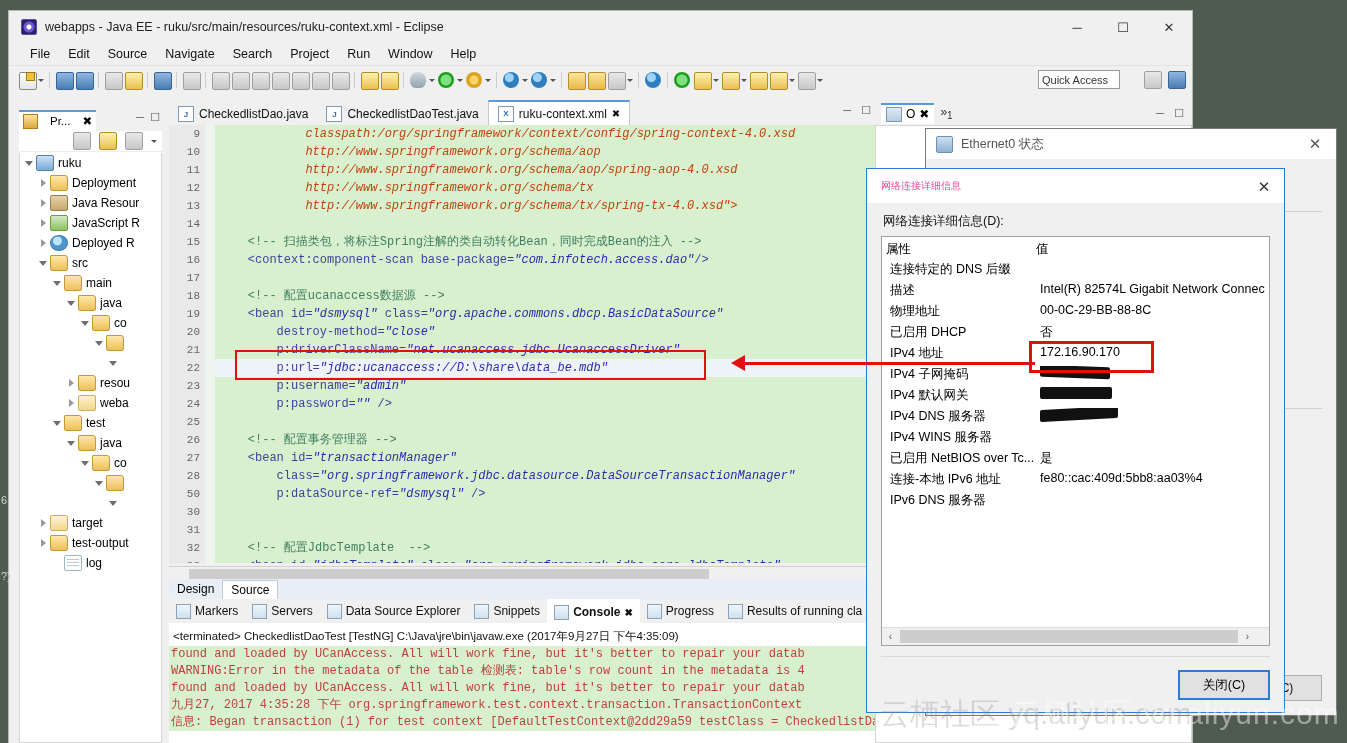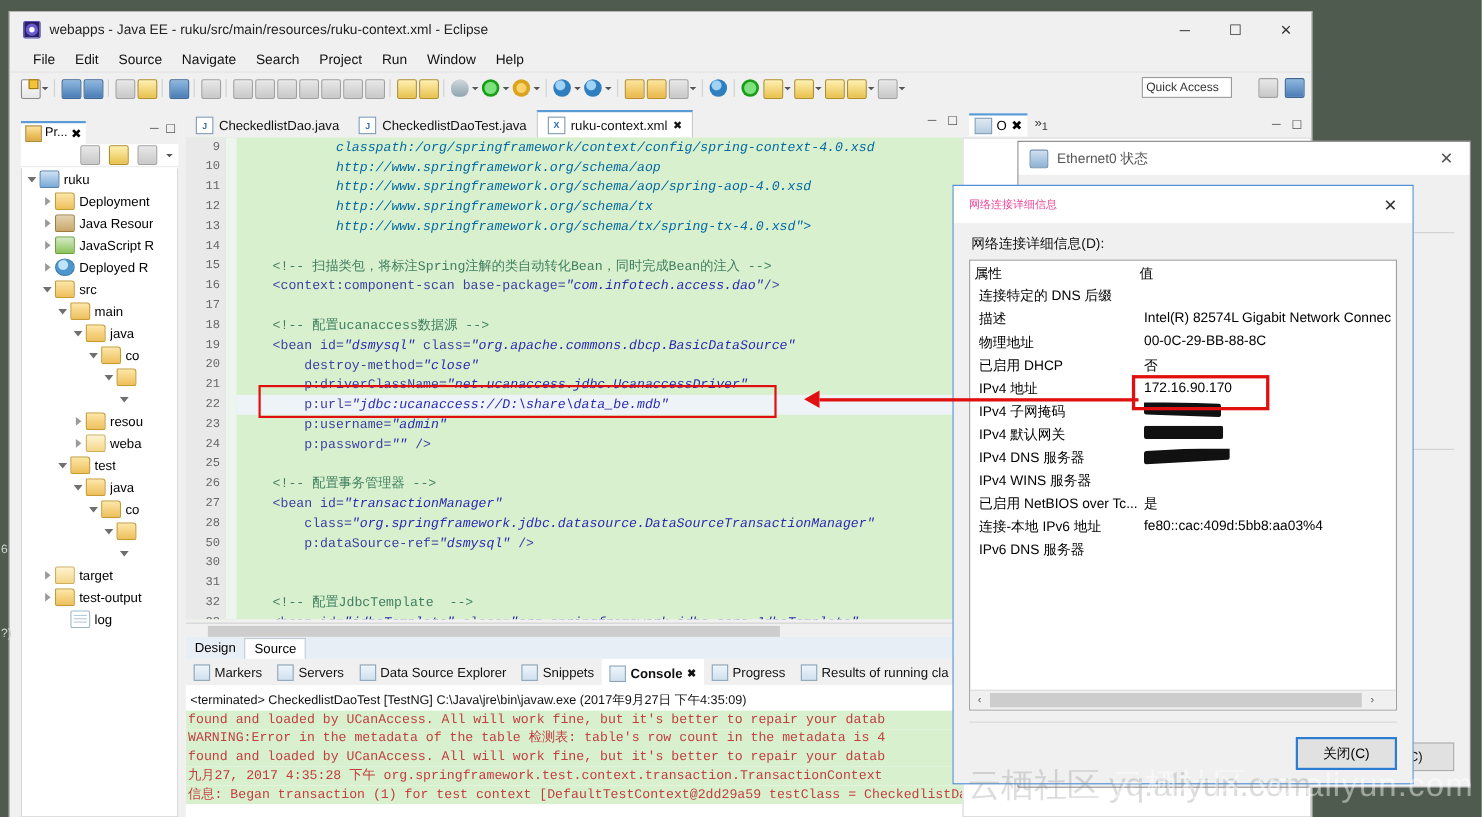--- a/index.html
+++ b/index.html
@@ -50,21 +50,21 @@
   .ic.folder{background:linear-gradient(#fde49a,#e9b84a);border:1px solid #b98f2c;border-radius:2px;}
   .ic.grey{background:linear-gradient(#e8e8e8,#c8c8c8);border:1px solid #a0a0a0;}
   .ic.yellowarr{background:linear-gradient(#fff0b0,#e8c14e);border:1px solid #b08f28;}
 
   
   .workbench{position:absolute;left:0;top:90px;right:0;bottom:0;}
 
   
   .pe{position:absolute;left:10px;top:8px;width:143px;bottom:0;background:#fff;}
   .pe-tabrow{height:22px;background:#f0f0f0;display:flex;align-items:center;position:relative;}
-  .pe-tab{display:flex;align-items:center;gap:3px;padding:2px 4px;font-size:11.5px;background:#fff;
+  .pe-tab{display:flex;align-items:center;gap:12px;padding:2px 4px;font-size:11.5px;background:#fff;
     border-top:2px solid #5a9bd5;}
   .pe-tab-icon{width:13px;height:13px;background:linear-gradient(#fde49a,#e0a83c);border:1px solid #a87f22;}
   .pe-tabbtns{position:absolute;right:2px;top:2px;display:flex;gap:6px;color:#555;font-size:11px;}
   .pe-toolbar{height:20px;background:#fff;display:flex;align-items:center;justify-content:flex-end;
     padding-right:4px;gap:6px;border-bottom:1px solid #ececec;}
   .pe-tree{position:absolute;left:0;right:0;top:44px;bottom:0;background:#fff;overflow:hidden;
     border:1px solid #d6d6d6;border-top:none;box-sizing:border-box;}
   .tnode{display:flex;align-items:center;height:20px;white-space:nowrap;font-size:12px;}
   .twist{width:10px;height:10px;margin-right:2px;flex:none;position:relative;}
   .twist.open:after{content:"";position:absolute;left:1px;top:3px;border-left:4px solid transparent;
@@ -96,21 +96,21 @@
   .ed-tabbtns{position:absolute;right:4px;top:3px;display:flex;gap:10px;color:#555;font-size:11px;}
   .codearea{position:absolute;left:0;right:0;top:24px;bottom:36px;background:#d9f0cf;overflow:hidden;}
   .gutter{position:absolute;left:0;top:0;bottom:0;width:36px;background:#e9e9e9;border-right:1px solid #cfcfcf;}
   .gutter .gline{height:18px;line-height:18px;text-align:right;padding-right:5px;
     font-family:"Liberation Mono",monospace;font-size:11px;color:#666;}
   .marker-col{position:absolute;left:36px;top:0;bottom:0;width:10px;background:#eef4ee;}
   .codelines{position:absolute;left:46px;top:0;right:0;bottom:0;
     font-family:"Liberation Mono",monospace;font-size:12px;line-height:18px;white-space:pre;}
   .cl{height:18px;line-height:18px;padding-left:4px;}
   .cl.hl{background:#eef3f8;}
-  .k-url{color:#0369a1;font-style:italic;}
+  .k-url{color:#c2410c;font-style:italic;}
   .k-cmt{color:#3f7f5f;}
   .k-tag{color:#3f3f9f;}
   .k-val{color:#2a2ab0;font-style:italic;}
   .ed-hscroll{position:absolute;left:0;right:0;bottom:18px;height:14px;background:#f0f0f0;
     border-top:1px solid #d0d0d0;display:flex;align-items:center;}
   .ed-hscroll .thumb{height:10px;background:#cdcdcd;margin-left:20px;width:520px;}
   .design-src{position:absolute;left:0;right:0;bottom:0;height:20px;background:#e7eef6;display:flex;align-items:center;gap:0;}
   .ds-tab{font-size:12px;padding:2px 8px;}
   .ds-tab.active{background:#fff;border:1px solid #c0c8d0;border-bottom:none;}
 

